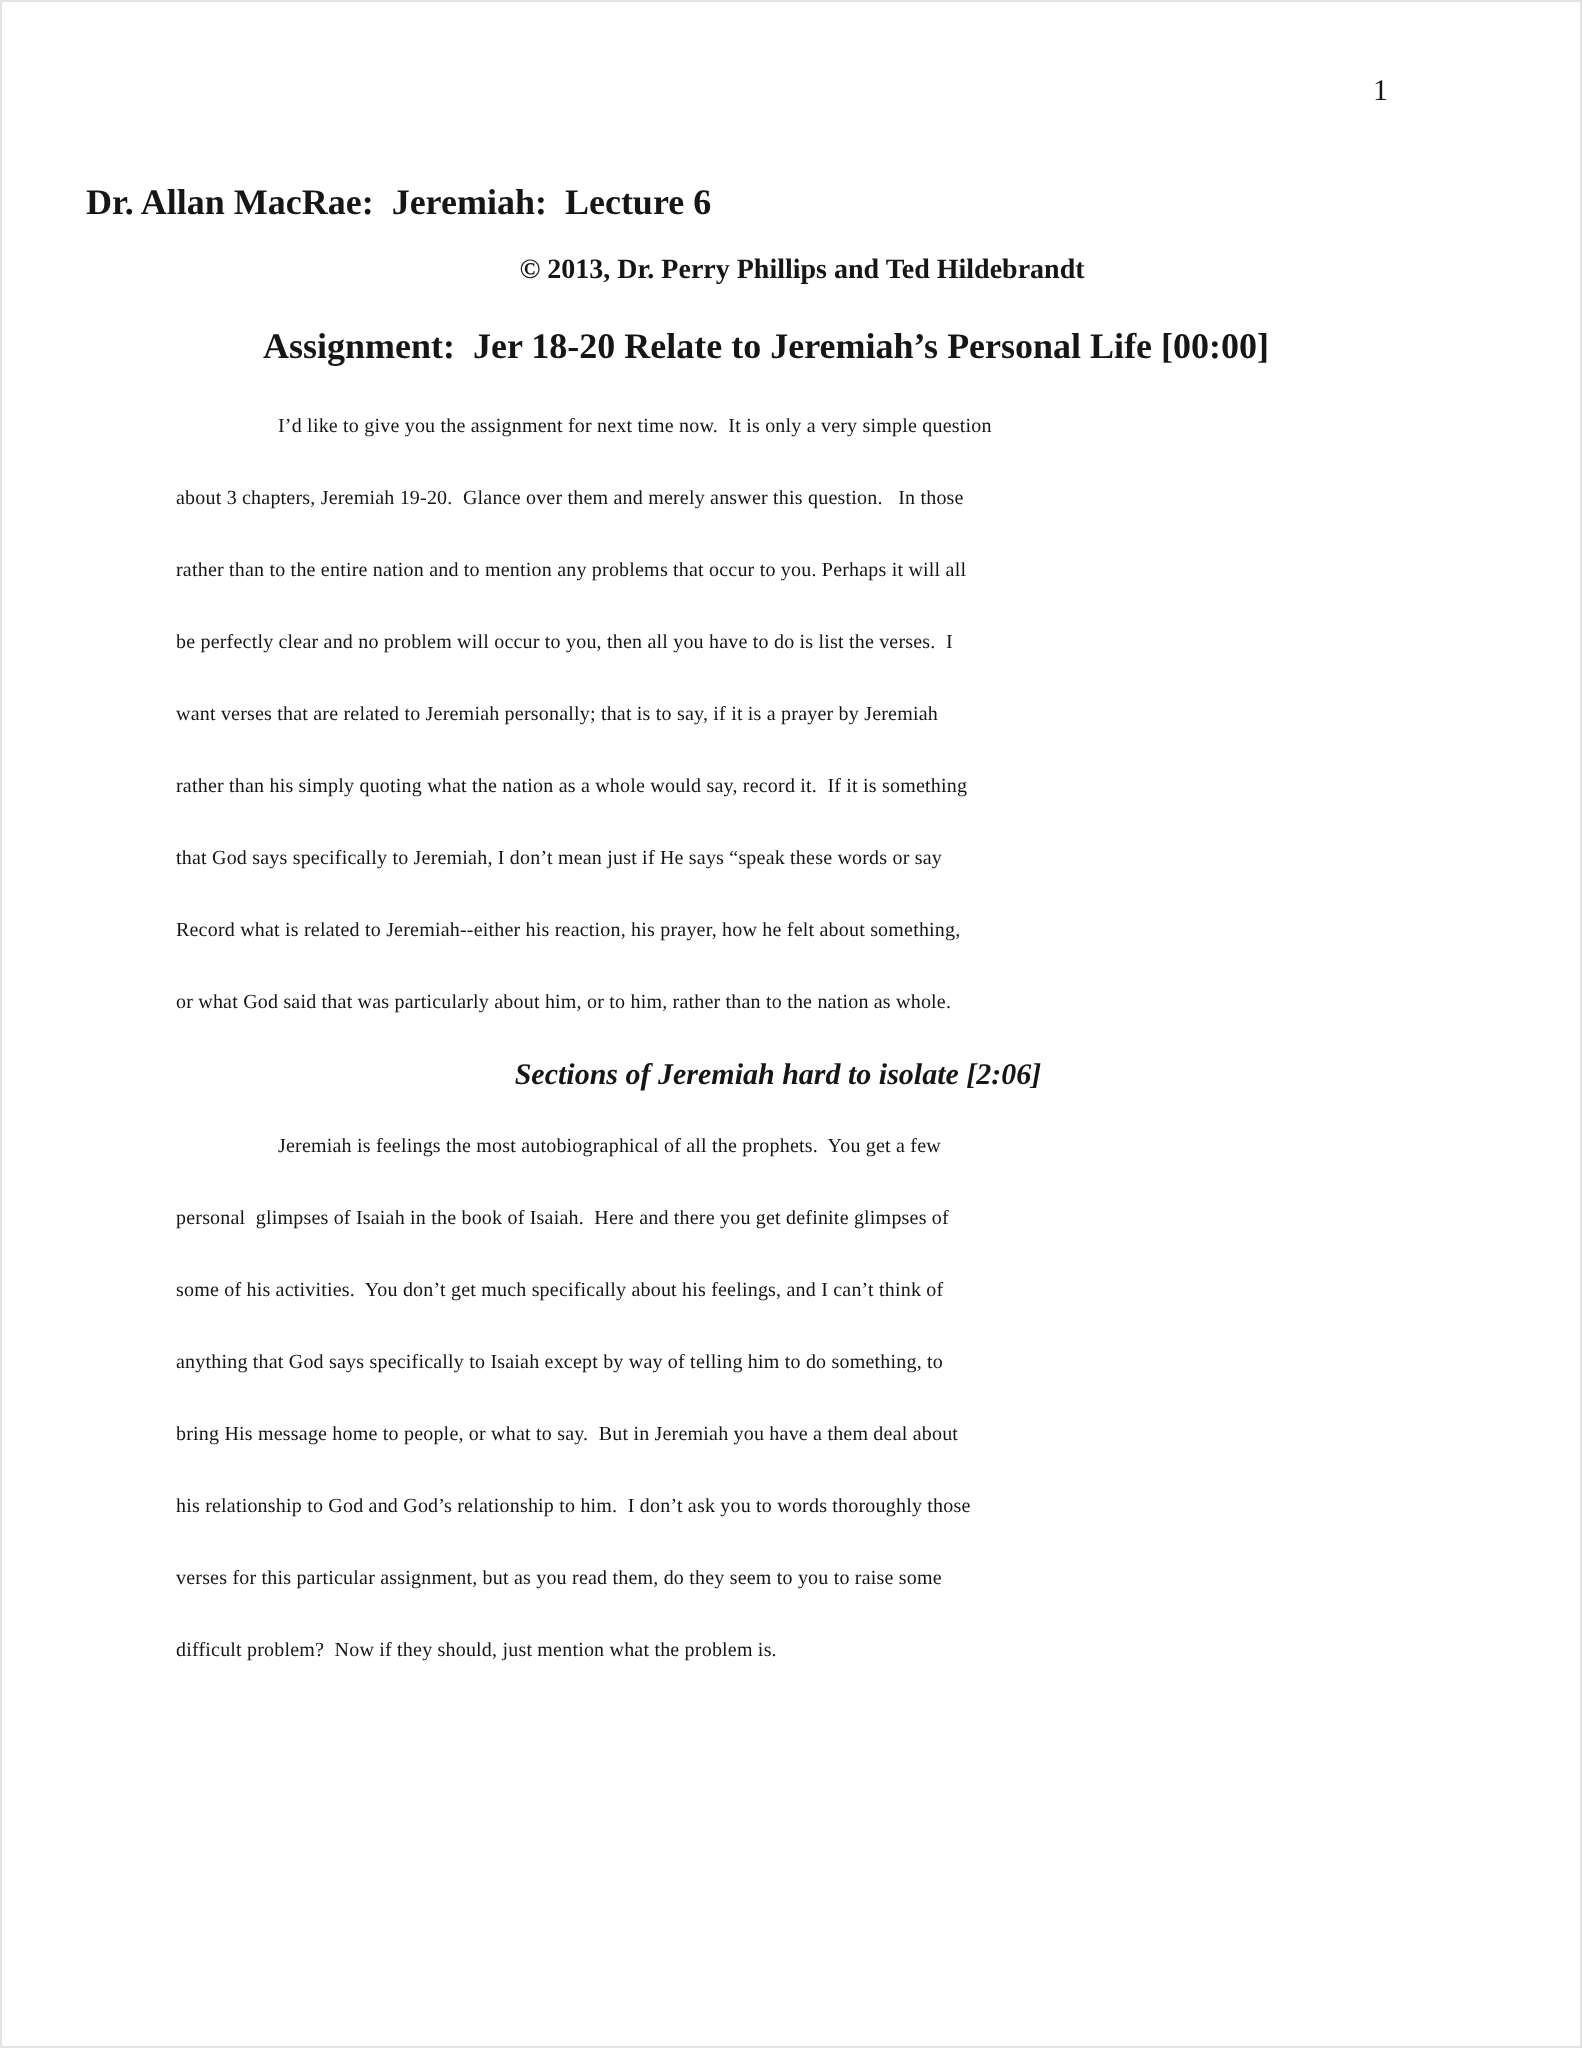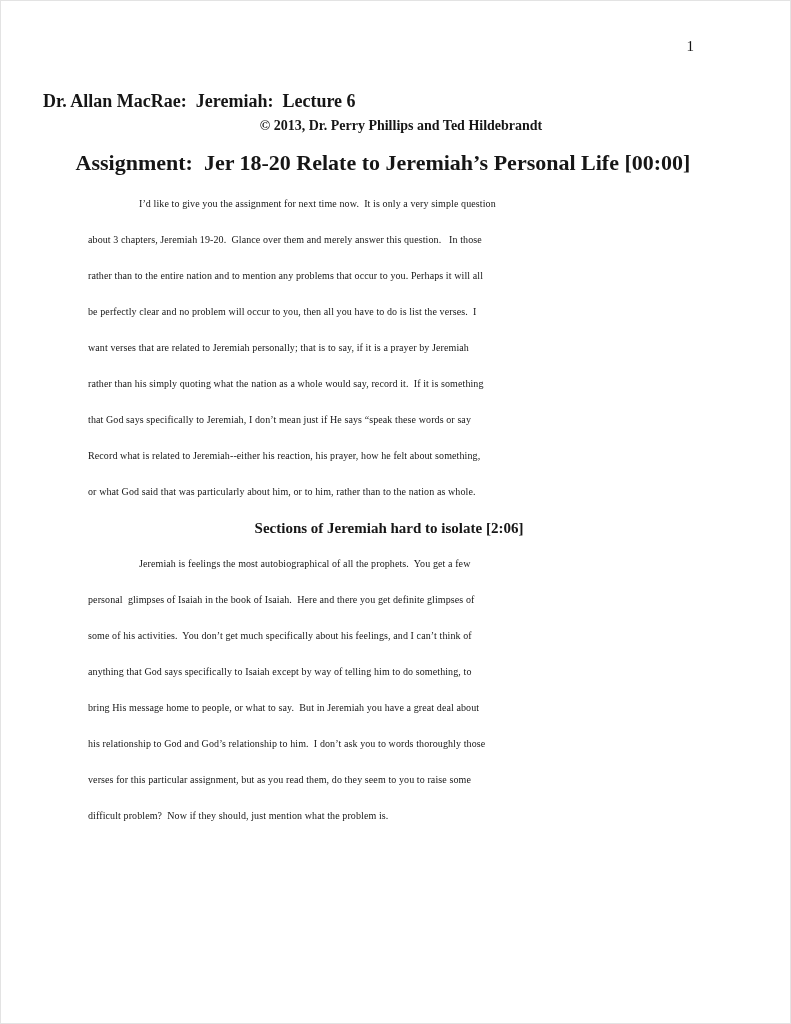--- a/index.html
+++ b/index.html
@@ -29,46 +29,47 @@
   .doc-title {
     margin-top: 50px;
     font-size: 18px;
     line-height: 24px;
     font-weight: bold;
     white-space: pre;
     position: relative;
     left: -45px;
   }
   .copyright {
-    margin-top: 4px;
+    margin-top: 14px;
     font-size: 14px;
     line-height: 18px;
     font-weight: bold;
     text-align: center;
     white-space: pre;
     position: relative;
     left: -4px;
   }
   .heading {
     font-weight: bold;
     text-align: center;
     white-space: pre;
     position: relative;
   }
   .h-assignment {
     margin-top: 16px;
-    font-size: 22px;
+    font-size: 18px;
     line-height: 24px;
     left: -22px;
   }
   .h-sections {
     margin: 0;
     font-size: 15px;
     line-height: 36px;
     left: -16px;
+    font-style: italic;
   }
   .paragraphs { margin: 0; }
   .paragraphs.first { margin-top: 11px; }
   .line {
     font-size: 10px;
     line-height: 36px;
     white-space: pre;
     letter-spacing: 0.1px;
   }
   .line.indent { padding-left: 51px; }
@@ -98,19 +99,19 @@
       </div>
   </section>
 
   <section>
     <div class="heading h-sections">Sections of Jeremiah hard to isolate [2:06]</div>
     <div class="paragraphs">
         <div class="line indent">Jeremiah is feelings the most autobiographical of all the prophets.  You get a few</div>
         <div class="line">personal  glimpses of Isaiah in the book of Isaiah.  Here and there you get definite glimpses of</div>
         <div class="line">some of his activities.  You don’t get much specifically about his feelings, and I can’t think of</div>
         <div class="line">anything that God says specifically to Isaiah except by way of telling him to do something, to</div>
-        <div class="line">bring His message home to people, or what to say.  But in Jeremiah you have a great deal about</div>
+        <div class="line">bring His message home to people, or what to say.  But in Jeremiah you have a them deal about</div>
         <div class="line">his relationship to God and God’s relationship to him.  I don’t ask you to words thoroughly those</div>
         <div class="line">verses for this particular assignment, but as you read them, do they seem to you to raise some</div>
         <div class="line">difficult problem?  Now if they should, just mention what the problem is.</div>
       </div>
   </section>
 </div>
 
 </body></html>

